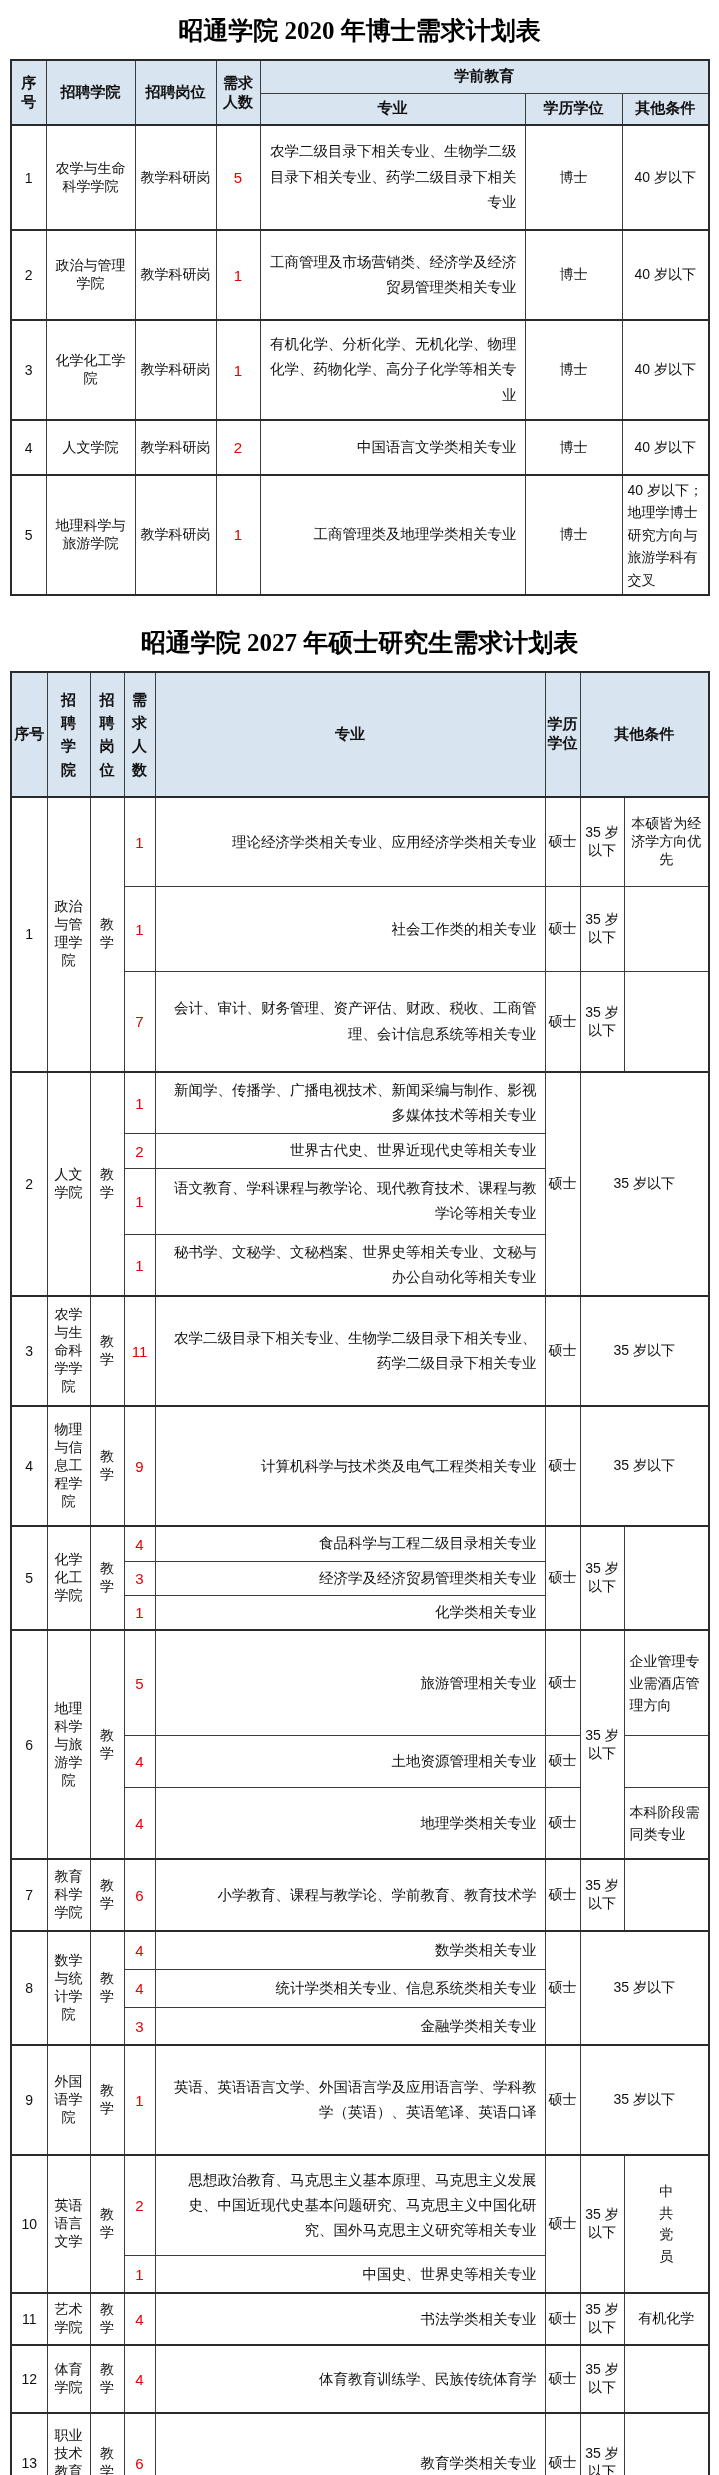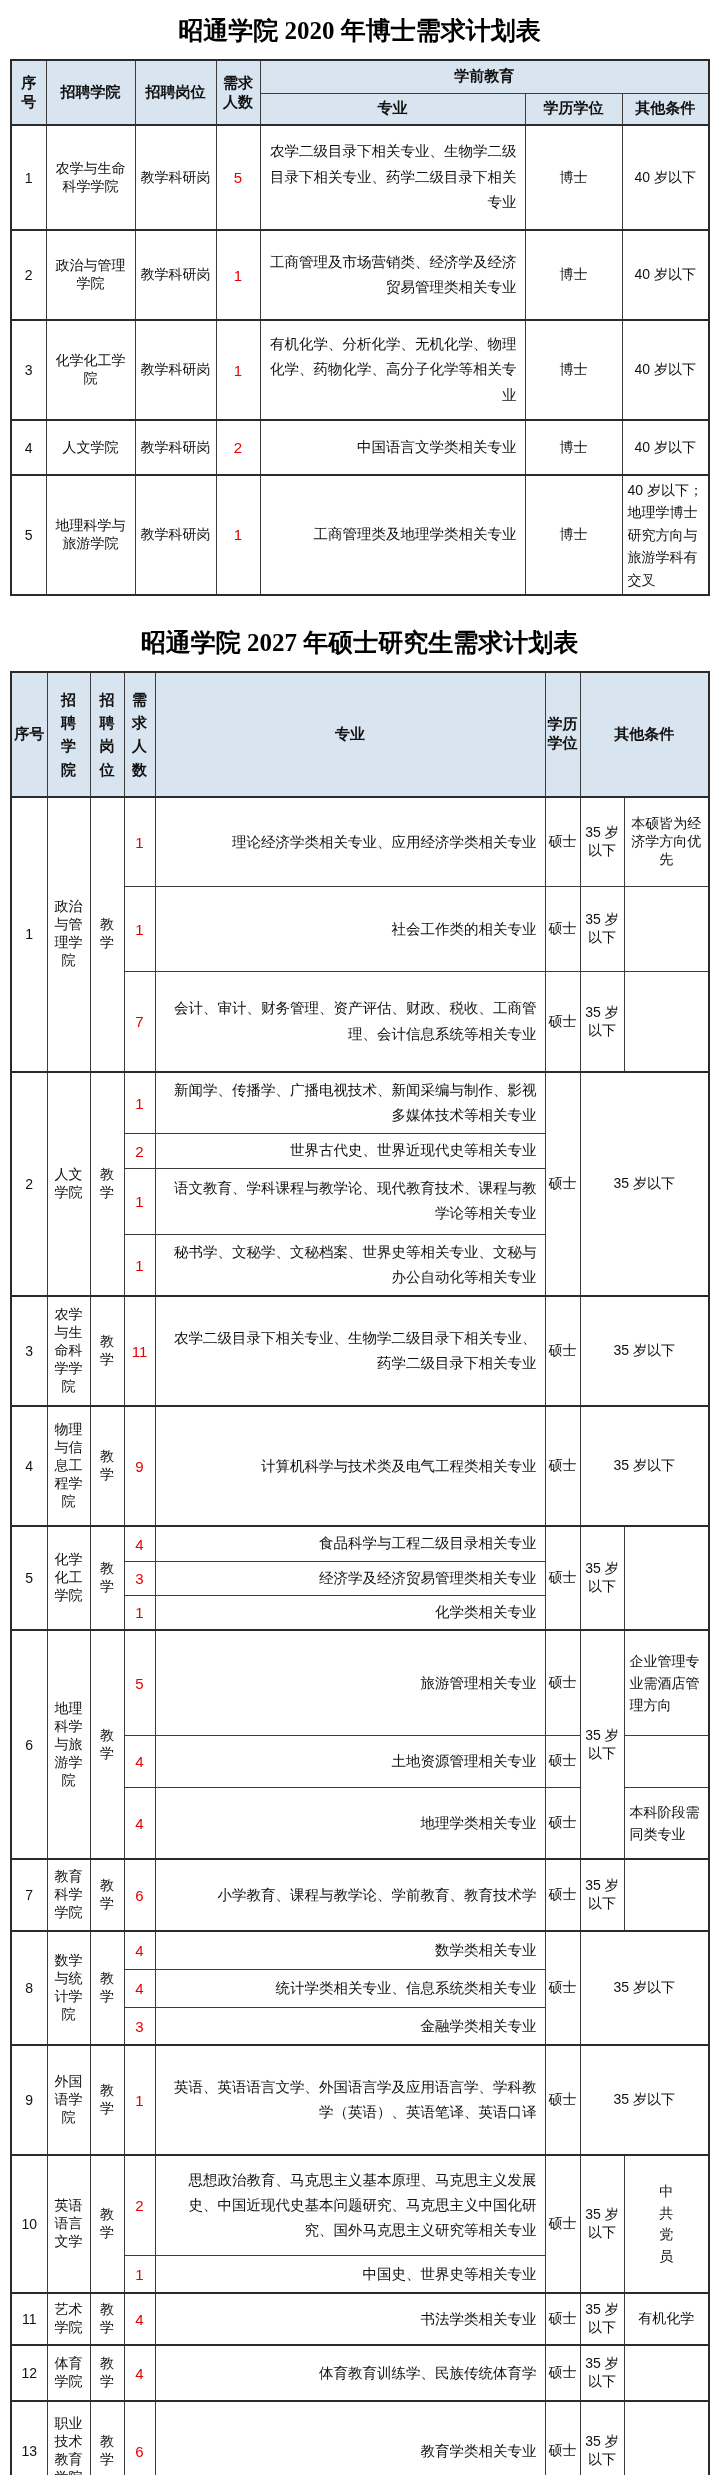--- a/index.html
+++ b/index.html
@@ -293,21 +293,21 @@
       <td class="c">11</td>
       <td class="c">艺术学院</td>
       <td class="c">教学</td>
       <td class="num">4</td>
       <td class="major">书法学类相关专业</td>
       <td class="c">硕士</td>
       <td class="c">35 岁以下</td>
       <td class="c">有机化学</td>
     </tr>
 
-    <tr class="gs" style="height:56px">
+    <tr class="gs" style="height:68px">
       <td class="c">12</td>
       <td class="c">体育学院</td>
       <td class="c">教学</td>
       <td class="num">4</td>
       <td class="major">体育教育训练学、民族传统体育学</td>
       <td class="c">硕士</td>
       <td class="c">35 岁以下</td>
       <td class="c"></td>
     </tr>
 

